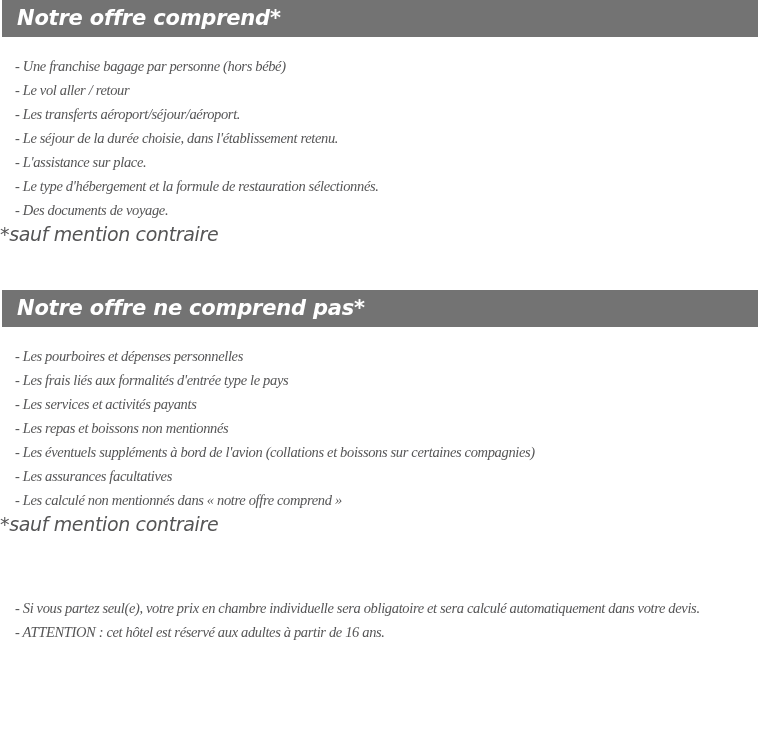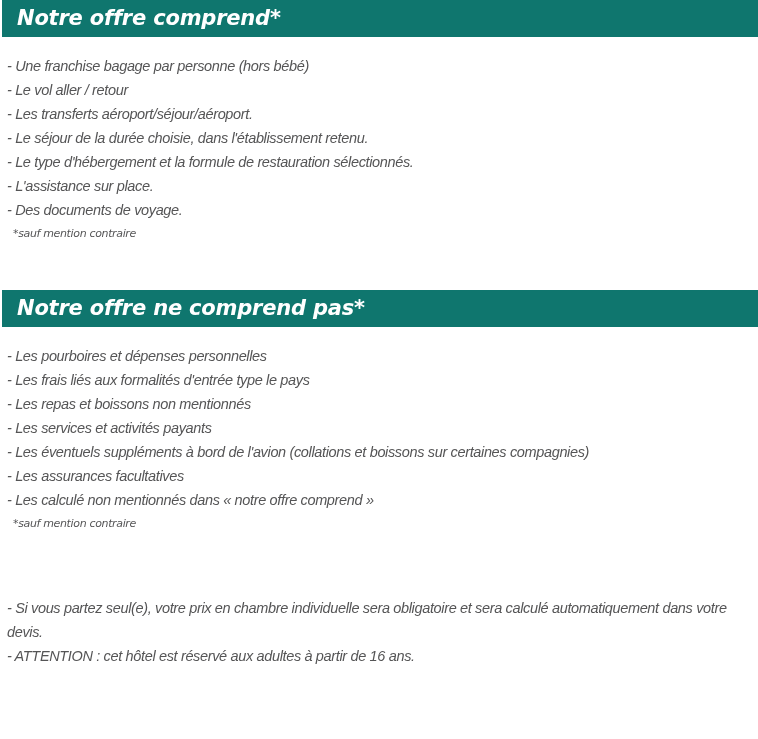--- a/index.html
+++ b/index.html
@@ -15,21 +15,21 @@
   }
   .page {
     position: relative;
     width: 758px;
     height: 739px;
     background: #ffffff;
   }
 
   
   .section-header {
-    background: #0f766e;
+    background: #737373;
     height: 37px;
     display: flex;
     align-items: center;
     margin-left: 2px;
     box-sizing: border-box;
   }
   .section-header .section-title {
     color: #ffffff;
     font-family: "DejaVu Sans", "Liberation Sans", sans-serif;
     font-style: italic;
@@ -41,42 +41,43 @@
     white-space: nowrap;
   }
 
   
   .section-body {
     padding: 0;
     margin: 0;
   }
   .body-line {
     color: #555556;
-    font-family: Liberation Sans, sans-serif;
+    font-family: Liberation Serif, serif;
     font-style: italic;
     font-weight: normal;
     font-size: 14.5px;
     line-height: 24px;
     letter-spacing: -0.35px;
     padding-left: 7px;
     white-space: nowrap;
+    margin-left: 8px;
   }
   .body-line.wrap {
     white-space: normal;
     padding-right: 6px;
   }
   .note-line {
     color: #555556;
     font-family: "DejaVu Sans", "Liberation Sans", sans-serif;
     font-style: italic;
     font-weight: normal;
-    font-size: 11px;
+    font-size: 19px;
     line-height: 24px;
     letter-spacing: -0.35px;
-    padding-left: 13px;
+    padding-left: 0;
     white-space: nowrap;
   }
 
   
   .spacer-top    { height: 17px; }
   .spacer-bottom { height: 44px; }
   .spacer-bottom-last { height: 16px; }
 </style>
 </head>
 <body>
@@ -86,39 +87,39 @@
   <div class="section">
     <div class="section-header">
       <span class="section-title">Notre offre comprend*</span>
     </div>
     <div class="spacer-top"></div>
     <div class="section-body">
       <div class="body-line">- Une franchise bagage par personne (hors bébé)</div>
       <div class="body-line">- Le vol aller / retour</div>
       <div class="body-line">- Les transferts aéroport/séjour/aéroport.</div>
       <div class="body-line">- Le séjour de la durée choisie, dans l'établissement retenu.</div>
+      <div class="body-line">- L'assistance sur place.</div>
       <div class="body-line">- Le type d'hébergement et la formule de restauration sélectionnés.</div>
-      <div class="body-line">- L'assistance sur place.</div>
       <div class="body-line">- Des documents de voyage.</div>
       <div class="note-line">*sauf mention contraire</div>
     </div>
   </div>
 
   <div class="spacer-bottom"></div>
 
   <div class="section">
     <div class="section-header">
       <span class="section-title">Notre offre ne comprend pas*</span>
     </div>
     <div class="spacer-top"></div>
     <div class="section-body">
       <div class="body-line">- Les pourboires et dépenses personnelles</div>
       <div class="body-line">- Les frais liés aux formalités d'entrée type le pays</div>
+      <div class="body-line">- Les services et activités payants</div>
       <div class="body-line">- Les repas et boissons non mentionnés</div>
-      <div class="body-line">- Les services et activités payants</div>
       <div class="body-line">- Les éventuels suppléments à bord de l'avion (collations et boissons sur certaines compagnies)</div>
       <div class="body-line">- Les assurances facultatives</div>
       <div class="body-line">- Les calculé non mentionnés dans « notre offre comprend »</div>
       <div class="note-line">*sauf mention contraire</div>
     </div>
   </div>
 
   <div class="spacer-bottom"></div>
 
   <div class="section">

